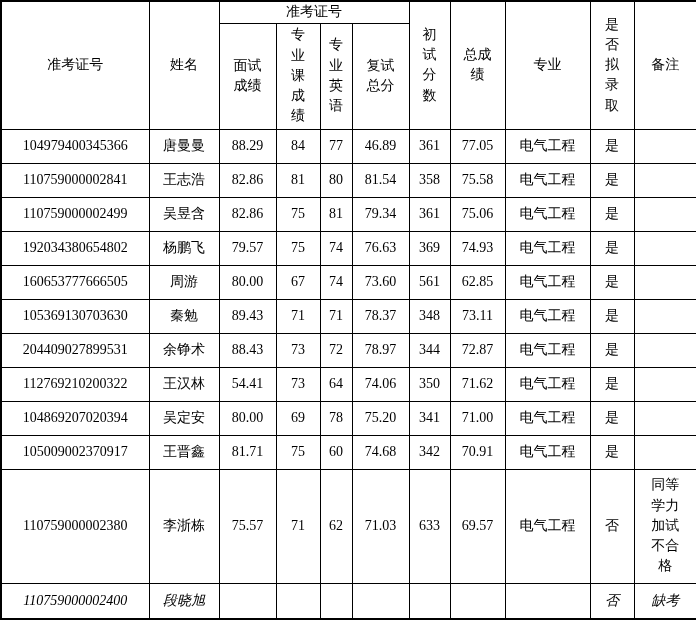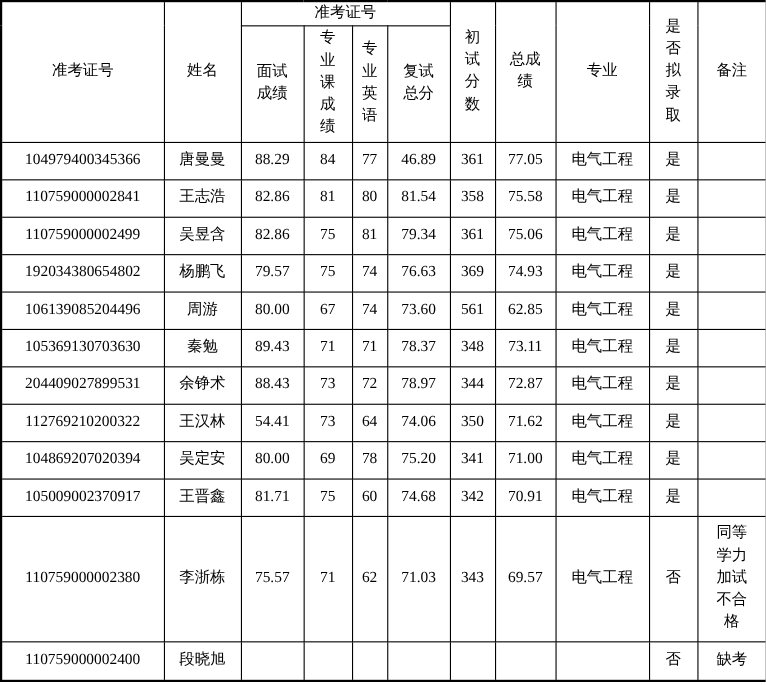--- a/index.html
+++ b/index.html
@@ -31,21 +31,21 @@
     padding: 0 2px;
     white-space: pre-line;
     line-height: 1.45;
     overflow: hidden;
     box-sizing: border-box;
   }
   thead tr.hdr-top    { height: 22px; }
   thead tr.hdr-sub    { height: 106px; }
   tbody tr            { height: 34px; }
   tbody tr:nth-child(11) { height: 114px; }
-  tbody tr:nth-child(12) { height: 36px; }
+  tbody tr:nth-child(12) { height: 36px; font-style: italic; }
   
   tbody td:first-child { letter-spacing: 0px; text-align: center; }
 </style>
 </head>
 <body>
 
 <div class="page">
   <table class="results">
     <colgroup>
       <col style="width:148px">
@@ -142,21 +142,21 @@
           <td>75</td>
           <td>74</td>
           <td>76.63</td>
           <td>369</td>
           <td>74.93</td>
           <td>电气工程</td>
           <td>是</td>
           <td></td>
         </tr>
         <tr>
-          <td>106139085204496</td>
+          <td>160653777666505</td>
           <td>周游</td>
           <td>80.00</td>
           <td>67</td>
           <td>74</td>
           <td>73.60</td>
           <td>561</td>
           <td>62.85</td>
           <td>电气工程</td>
           <td>是</td>
           <td></td>
@@ -226,21 +226,21 @@
           <td>是</td>
           <td></td>
         </tr>
         <tr>
           <td>110759000002380</td>
           <td>李浙栋</td>
           <td>75.57</td>
           <td>71</td>
           <td>62</td>
           <td>71.03</td>
-          <td>343</td>
+          <td>633</td>
           <td>69.57</td>
           <td>电气工程</td>
           <td>否</td>
           <td>同等
 学力
 加试
 不合
 格</td>
         </tr>
         <tr>

